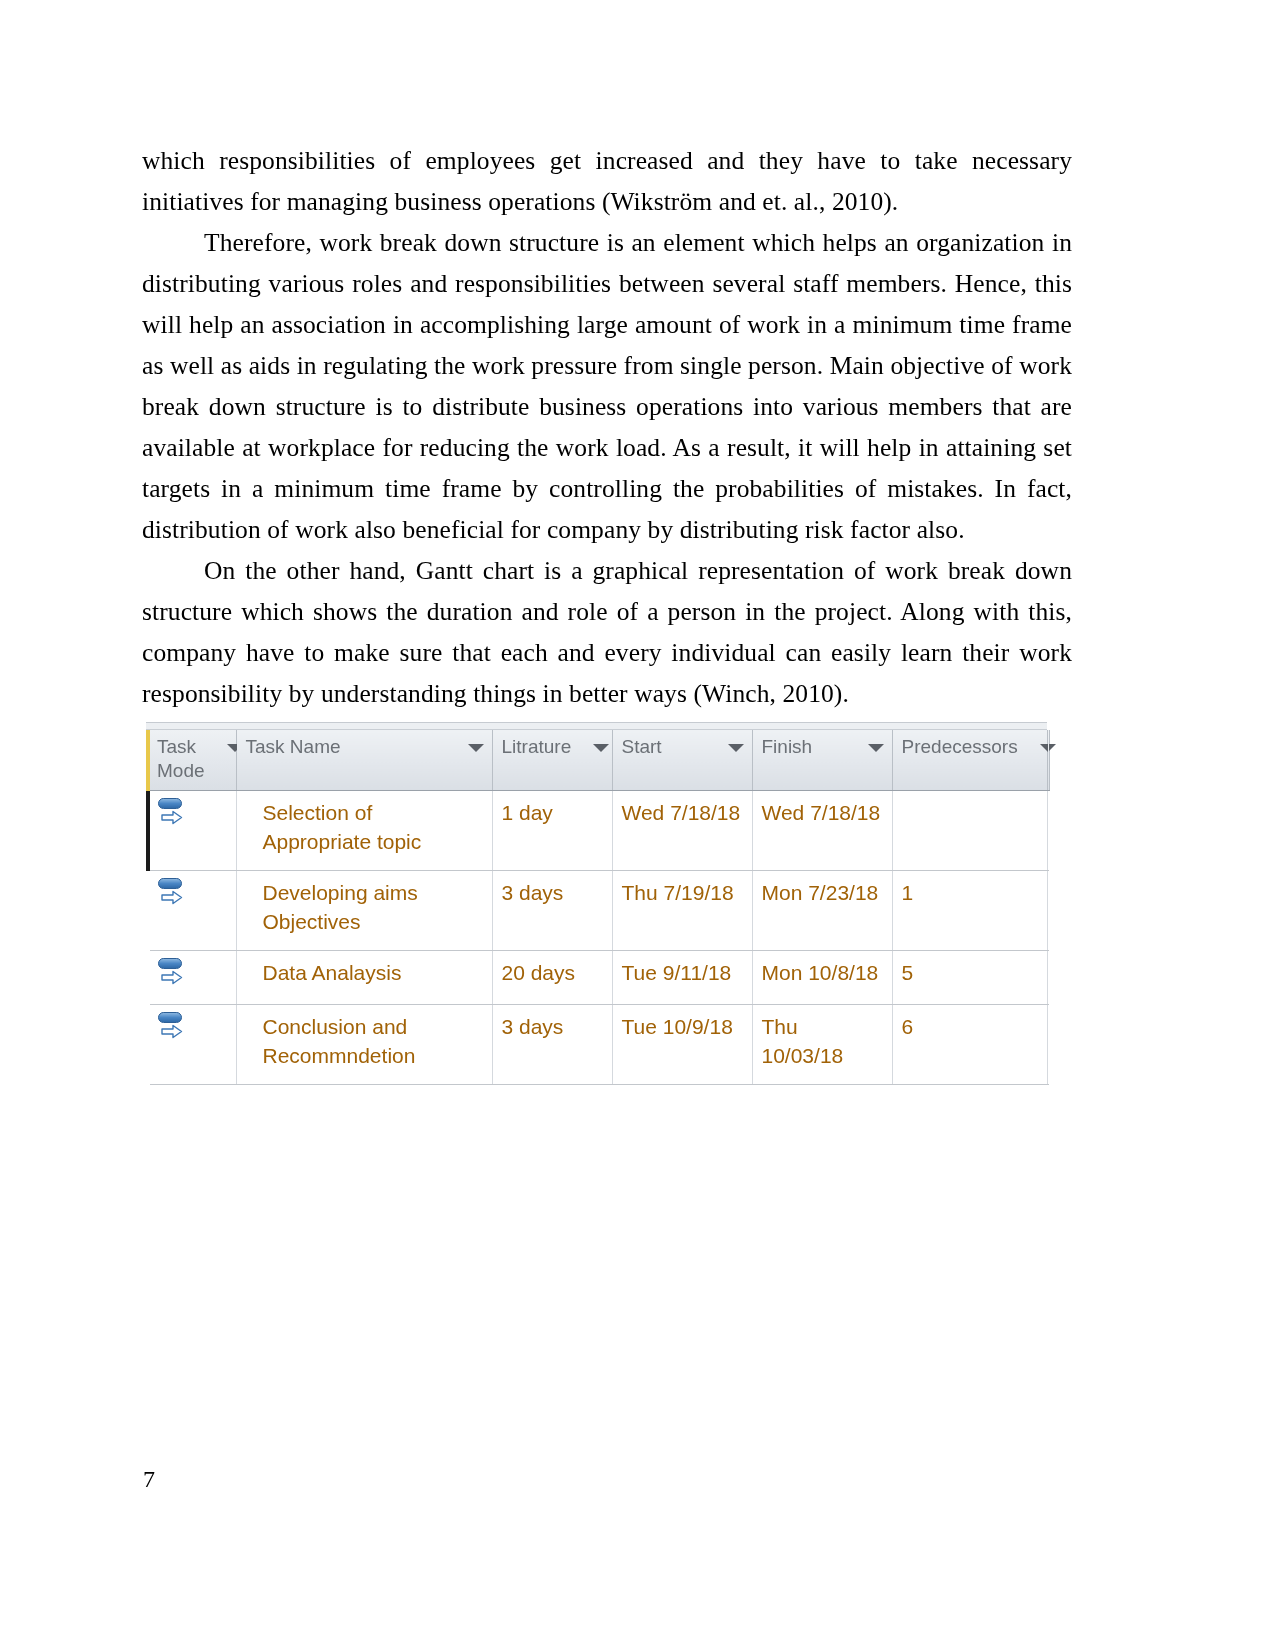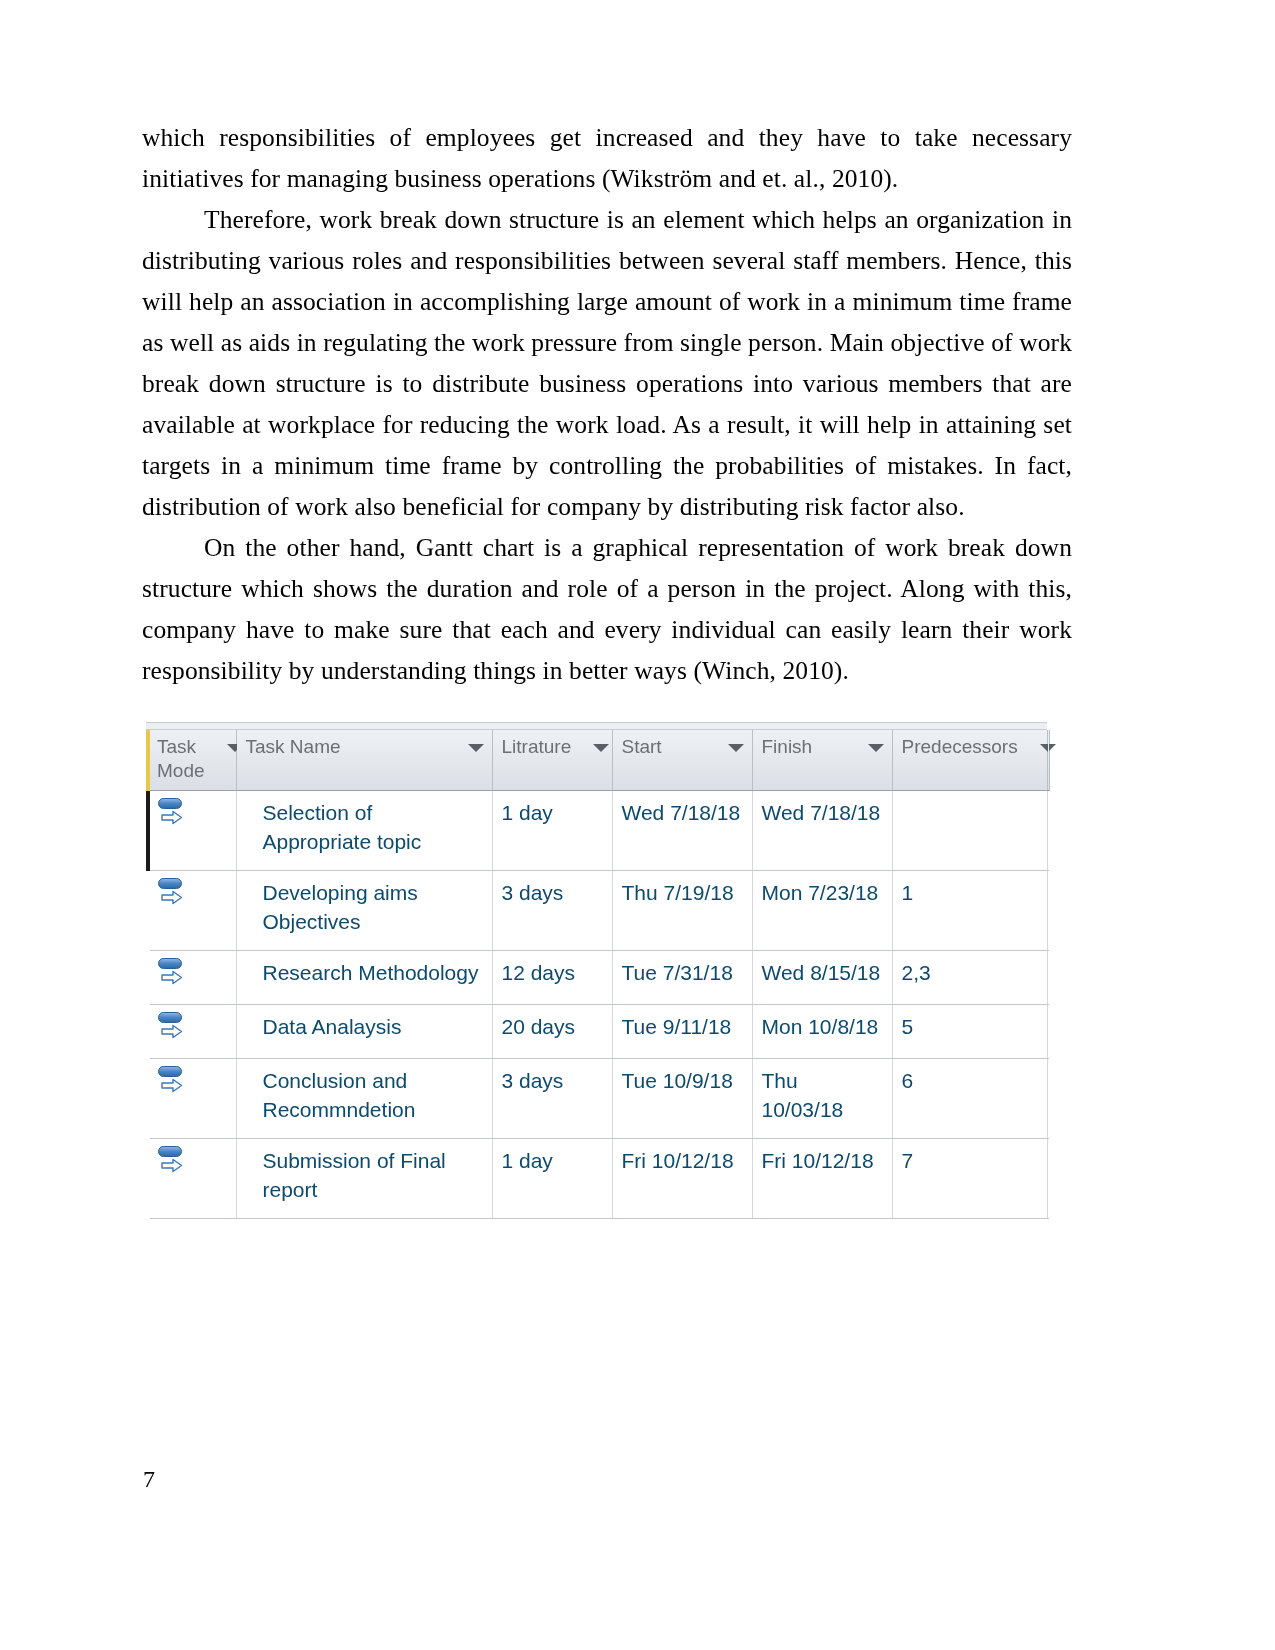--- a/index.html
+++ b/index.html
@@ -19,21 +19,21 @@
   .page {
     position: absolute;
     left: 0; top: 0;
     width: 1275px;
     height: 1650px;
     background: #ffffff;
   }
   .text-block {
     position: absolute;
     left: 142px;
-    top: 117px;
+    top: 140px;
     width: 930px;
   }
   p.para {
     margin: 0 0 0 0;
     font-family: "Liberation Serif", "DejaVu Serif", serif;
     font-size: 25.5px;
     line-height: 41px;
     color: #000000;
     text-align: justify;
     text-justify: inter-word;
@@ -105,21 +105,21 @@
     border-top: 8px solid #5a5f66;
     margin-top: 9px;
     margin-left: 6px;
     flex: 0 0 auto;
   }
 
   table.pt tbody td {
     border-right: 1px solid #d5d9de;
     border-bottom: 1px solid #c3c7cc;
     font-size: 21px;
-    color: #0c4a6e;
+    color: #a16207;
     padding: 7px 9px 9px 9px;
     vertical-align: top;
     height: 54px;
     box-sizing: border-box;
     line-height: 29px;
     background: #ffffff;
     overflow: hidden;
   }
   table.pt tbody td.cell-mode {
     padding: 6px 0 0 6px;
@@ -266,36 +266,20 @@
           </tr>
           <tr>
             <td class="cell-mode">
               <span class="task-mode-icon">
                 <span class="bar"></span>
                 <svg class="arrow" viewBox="0 0 22 15">
                   <path d="M1 5 H12 V1.5 L20.5 7.5 L12 13.5 V10 H1 Z" fill="#ffffff" stroke="#3d77b5" stroke-width="1.4" stroke-linejoin="round"></path>
                 </svg>
               </span>
             </td>
-            <td class="cell-name">Research Methodology</td>
-            <td>12 days</td>
-            <td>Tue 7/31/18</td>
-            <td>Wed 8/15/18</td>
-            <td>2,3</td>
-            <td class="cell-extra"></td>
-          </tr>
-          <tr>
-            <td class="cell-mode">
-              <span class="task-mode-icon">
-                <span class="bar"></span>
-                <svg class="arrow" viewBox="0 0 22 15">
-                  <path d="M1 5 H12 V1.5 L20.5 7.5 L12 13.5 V10 H1 Z" fill="#ffffff" stroke="#3d77b5" stroke-width="1.4" stroke-linejoin="round"></path>
-                </svg>
-              </span>
-            </td>
             <td class="cell-name">Data Analaysis</td>
             <td>20 days</td>
             <td>Tue 9/11/18</td>
             <td>Mon 10/8/18</td>
             <td>5</td>
             <td class="cell-extra"></td>
           </tr>
           <tr class="row-tall">
             <td class="cell-mode">
               <span class="task-mode-icon">
@@ -305,35 +289,19 @@
                 </svg>
               </span>
             </td>
             <td class="cell-name">Conclusion and Recommndetion</td>
             <td>3 days</td>
             <td>Tue 10/9/18</td>
             <td>Thu 10/03/18</td>
             <td>6</td>
             <td class="cell-extra"></td>
           </tr>
-          <tr class="row-tall">
-            <td class="cell-mode">
-              <span class="task-mode-icon">
-                <span class="bar"></span>
-                <svg class="arrow" viewBox="0 0 22 15">
-                  <path d="M1 5 H12 V1.5 L20.5 7.5 L12 13.5 V10 H1 Z" fill="#ffffff" stroke="#3d77b5" stroke-width="1.4" stroke-linejoin="round"></path>
-                </svg>
-              </span>
-            </td>
-            <td class="cell-name">Submission of Final report</td>
-            <td>1 day</td>
-            <td>Fri 10/12/18</td>
-            <td>Fri 10/12/18</td>
-            <td>7</td>
-            <td class="cell-extra"></td>
-          </tr>
         </tbody>
     </table>
   </div>
 
   <div class="page-number">7</div>
 
 </div>
 
 </body></html>

